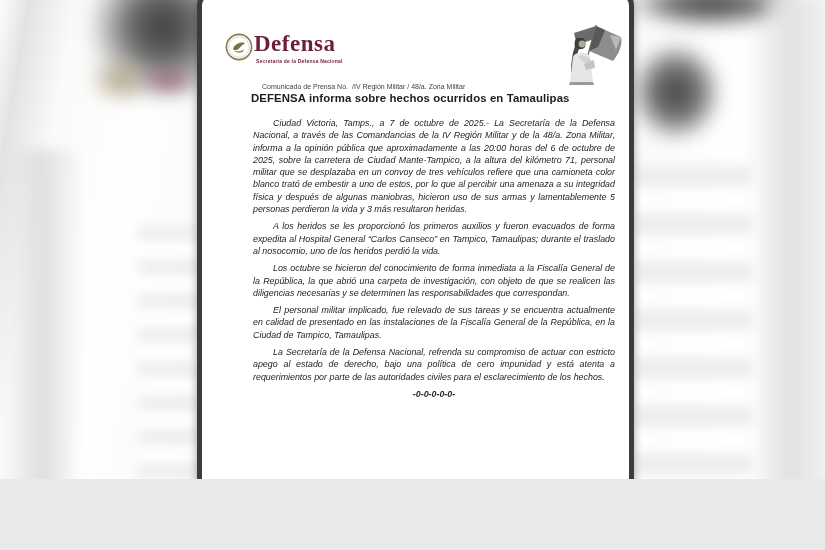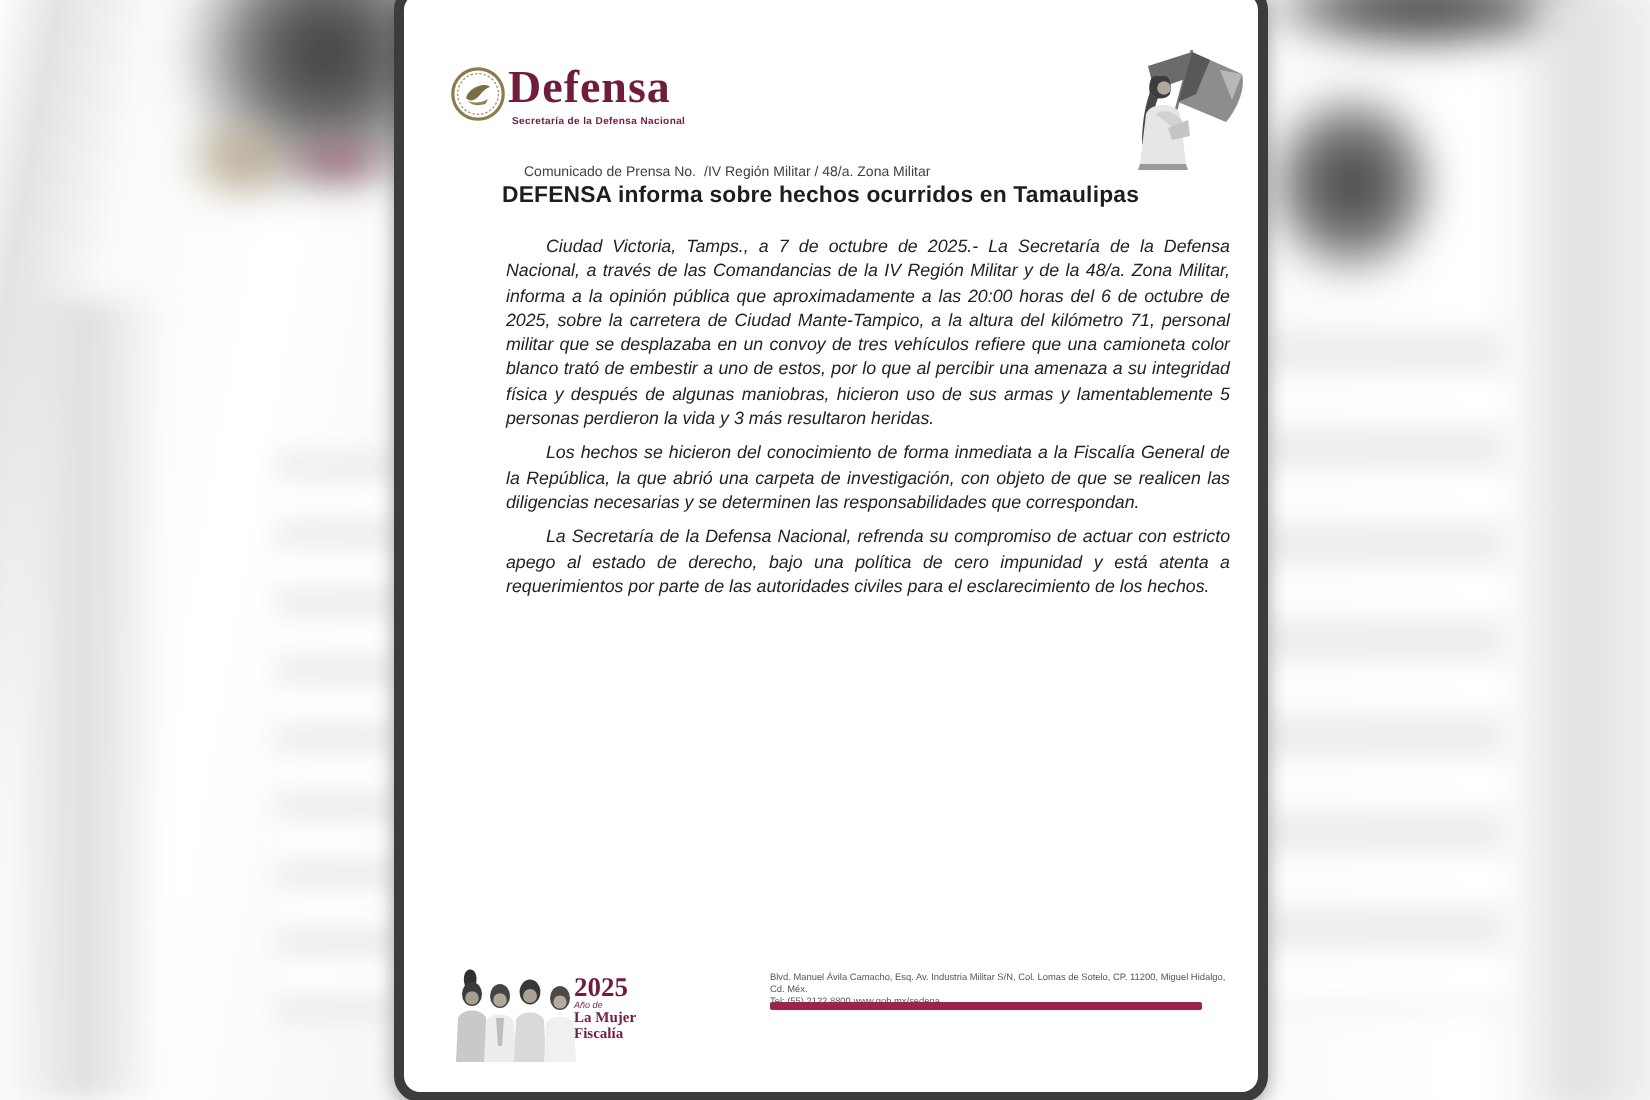--- a/index.html
+++ b/index.html
@@ -1,16 +1,16 @@
 <!DOCTYPE html>
 <html style="--guinda: #6e1d3c; --accent: #9d2449;"><head>
 <meta charset="utf-8">
 <style>
   html,body{margin:0;padding:0;background:#e9e9e9;}
-  #canvas{position:relative;width:825px;height:550px;overflow:hidden;
+  #canvas{position:relative;width:825px;height:479px;overflow:hidden;
           background:#f4f4f4;font-family:"Liberation Sans",sans-serif;}
 
   
   .bg{position:absolute;pointer-events:none;}
   #bg-left{left:0;top:0;width:197px;height:550px;
     background:linear-gradient(100deg,#fdfdfd 0%,#e3e3e3 10%,#fafafa 26%,#ffffff 55%,#f6f6f6 100%);}
   #bg-left .band{position:absolute;left:2px;top:150px;width:80px;height:400px;
     background:linear-gradient(90deg,rgba(255,255,255,0) 0%,#dedede 50%,rgba(255,255,255,0) 100%);
     filter:blur(6px);}
   #bg-left .darkblob{position:absolute;left:88px;top:-48px;width:150px;height:150px;
@@ -118,22 +118,25 @@
     </svg>
 
     <div id="meta" class="abs">
       <span class="lbl">Comunicado de Prensa No.</span>
       <span class="rgn">/IV Región Militar / 48/a. Zona Militar</span>
     </div>
     <div id="title" class="abs">DEFENSA informa sobre hechos ocurridos en Tamaulipas</div>
 
     <div id="body" class="abs">
       <p>Ciudad Victoria, Tamps., a 7 de octubre de 2025.- La Secretaría de la Defensa Nacional, a través de las Comandancias de la IV Región Militar y de la 48/a. Zona Militar, informa a la opinión pública que aproximadamente a las 20:00 horas del 6 de octubre de 2025, sobre la carretera de Ciudad Mante-Tampico, a la altura del kilómetro 71, personal militar que se desplazaba en un convoy de tres vehículos refiere que una camioneta color blanco trató de embestir a uno de estos, por lo que al percibir una amenaza a su integridad física y después de algunas maniobras, hicieron uso de sus armas y lamentablemente 5 personas perdieron la vida y 3 más resultaron heridas.</p>
-      <p>Los hechos se hicieron del conocimiento de forma inmediata a la Fiscalía General de la República, la que abrió una carpeta de investigación, con objeto de que se realicen las diligencias necesarias y se determinen las responsabilidades que correspondan.</p>
+      <p>A los heridos se les proporcionó los primeros auxilios y fueron evacuados de forma expedita al Hospital General “Carlos Canseco” en Tampico, Tamaulipas; durante el traslado al nosocomio, uno de los heridos perdió la vida.</p>
+      <p>Los octubre se hicieron del conocimiento de forma inmediata a la Fiscalía General de la República, la que abrió una carpeta de investigación, con objeto de que se realicen las diligencias necesarias y se determinen las responsabilidades que correspondan.</p>
+      <p>El personal militar implicado, fue relevado de sus tareas y se encuentra actualmente en calidad de presentado en las instalaciones de la Fiscalía General de la República, en la Ciudad de Tampico, Tamaulipas.</p>
       <p>La Secretaría de la Defensa Nacional, refrenda su compromiso de actuar con estricto apego al estado de derecho, bajo una política de cero impunidad y está atenta a requerimientos por parte de las autoridades civiles para el esclarecimiento de los hechos.</p>
+      <p id="sep">-0-0-0-0-0-</p>
     </div>
 
     <svg id="women" class="abs" viewBox="0 0 62 50">
       <path d="M6,2 C9,1 11,4 10,9 L5,11 C3,7 4,3 6,2 Z" fill="#2f2f2f"></path>
       <ellipse cx="8" cy="14" rx="5" ry="6" fill="#3a3a3a"></ellipse>
       <circle cx="8" cy="16" r="3.4" fill="#a89d92"></circle>
       <path d="M1,26 C3,21 13,21 15,26 L16,48 L0,48 Z" fill="#c9c9c9"></path>
       <ellipse cx="22" cy="15" rx="5" ry="6" fill="#454545"></ellipse>
       <circle cx="22" cy="17" r="3.4" fill="#b1a69a"></circle>
       <path d="M15,28 C17,23 27,23 29,28 L30,48 L14,48 Z" fill="#ededed"></path>

